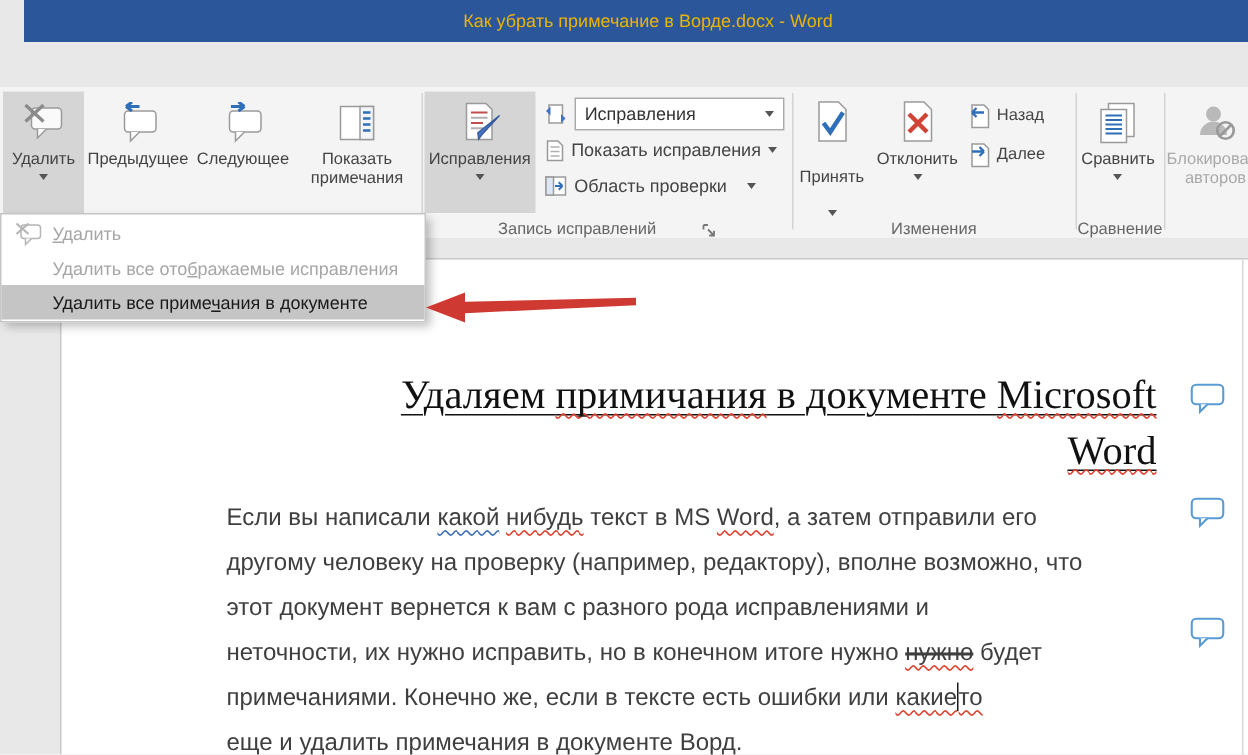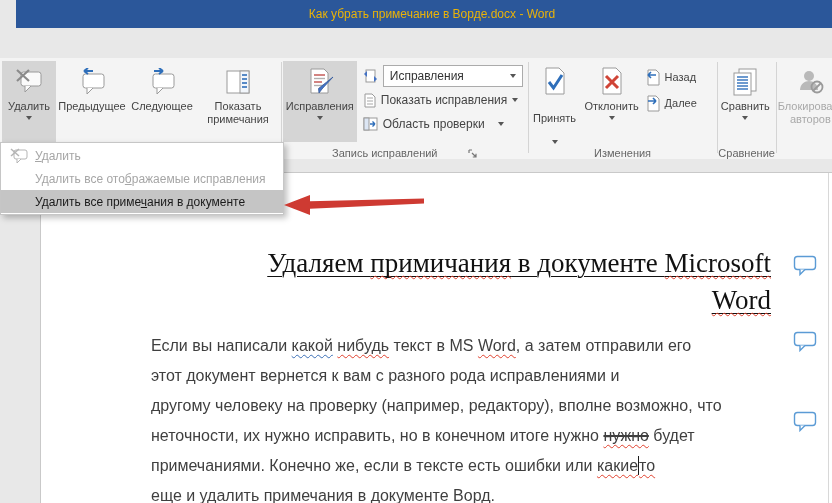--- a/index.html
+++ b/index.html
@@ -308,22 +308,22 @@
     <div class="page">
       <div class="page-scroll-line"></div>
 
       <div class="doc-heading">
         <div class="bodyline" style="height:37px;"><span>Удаляем </span><span class="sq-red">примичания</span><span> в документе </span><span class="sq-red">Microsoft</span></div>
         <div class="bodyline" style="height:37px;"><span class="sq-red">Word</span></div>
       </div>
 
       <div class="doc-body">
         <div class="bodyline"><span>Если вы написали </span><span class="sq-blue">какой</span><span> </span><span class="sq-red">нибудь</span><span> текст в MS </span><span class="sq-red">Word</span><span>, а затем отправили его</span></div>
+        <div class="bodyline"><span>другому человеку на проверку (например, редактору), вполне возможно, что</span></div>
         <div class="bodyline"><span>этот документ вернется к вам с разного рода исправлениями и</span></div>
-        <div class="bodyline"><span>другому человеку на проверку (например, редактору), вполне возможно, что</span></div>
         <div class="bodyline"><span>неточности, их нужно исправить, но в конечном итоге нужно </span><span class="strike"><span class="sq-red">нужно</span></span><span> будет</span></div>
         <div class="bodyline"><span>примечаниями. Конечно же, если в тексте есть ошибки или </span><span class="sq-red">какие</span><span class="caret-text"></span><span class="sq-red">то</span></div>
         <div class="bodyline"><span>еще и удалить примечания в документе </span><span class="sq-red">Ворд</span><span>.</span></div>
       </div>
 
       <span class="comment-bubble" style="top:82px;">
         <svg width="25" height="21" viewBox="0 0 25 21">
             <rect x="1.5" y="1.5" width="21" height="13" rx="3" fill="#fff" stroke="#5b9bd5" stroke-width="1.4"></rect>
             <path d="M7 14.5 v5 l5 -5" fill="#fff" stroke="#5b9bd5" stroke-width="1.4"></path>
           </svg>

